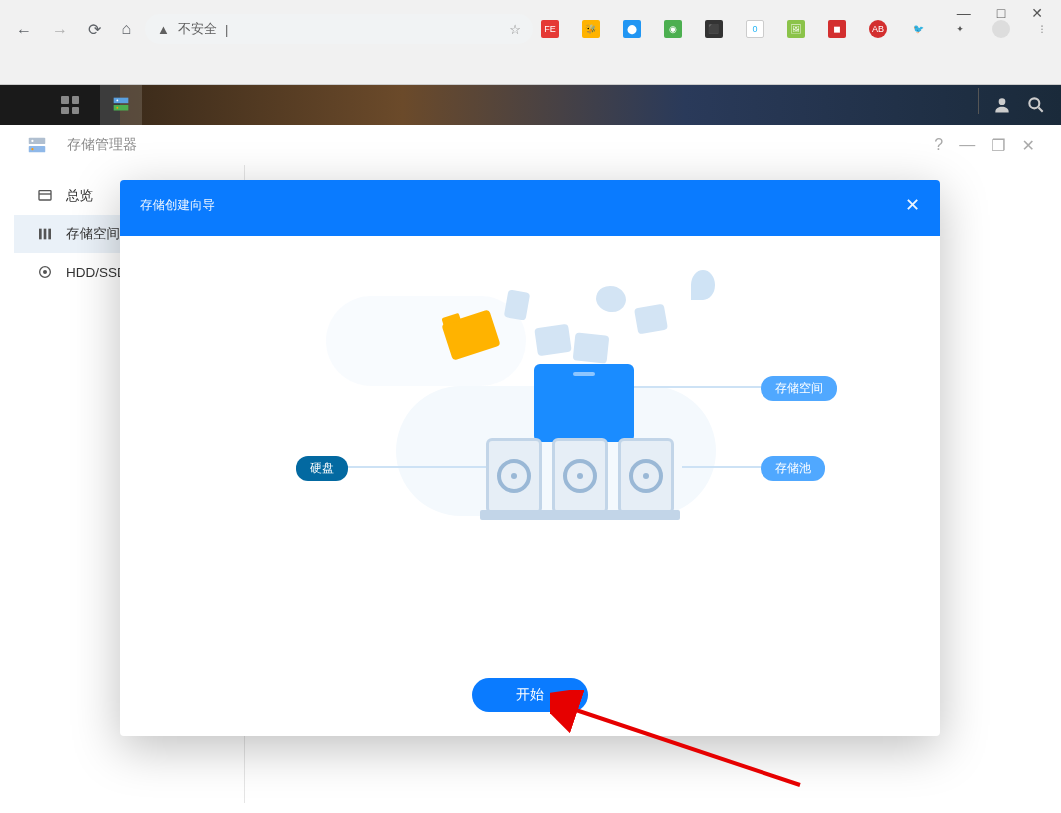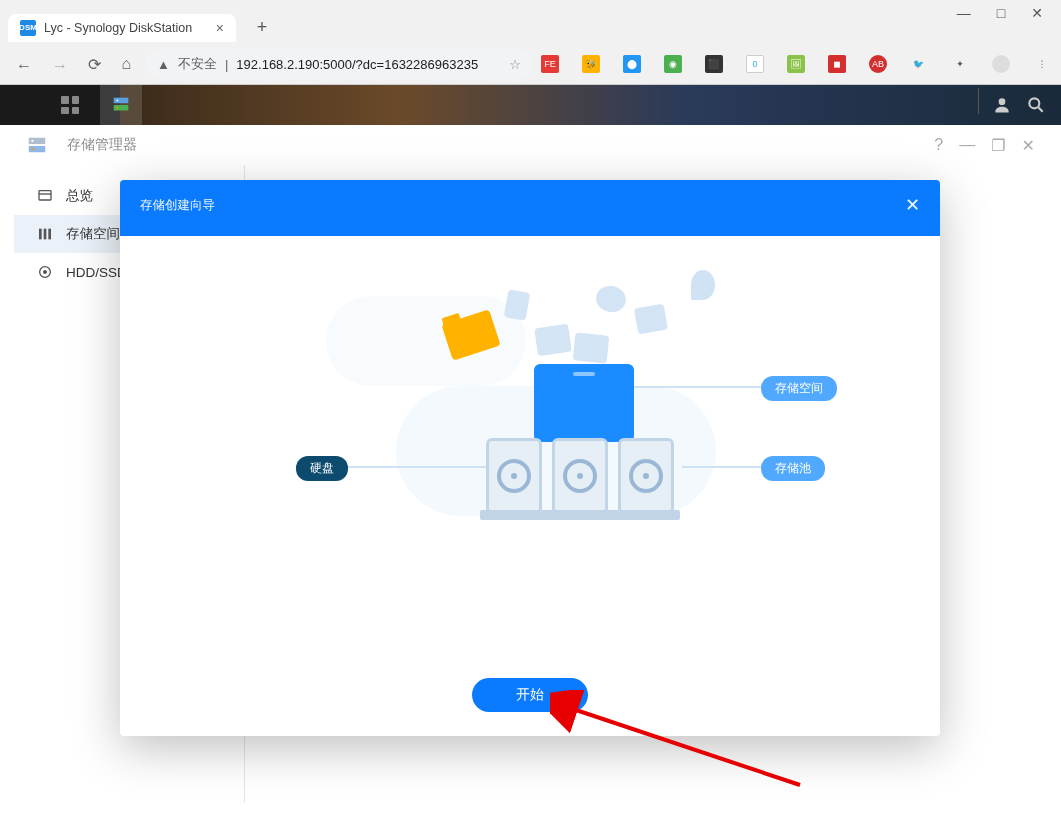--- a/index.html
+++ b/index.html
@@ -58,55 +58,46 @@
 .folder-icon { position:absolute; width:50px; height:38px; background:#ffb300; border-radius:4px; transform:rotate(-18deg); }
 .folder-icon::before{content:"";position:absolute;top:-6px;left:2px;width:18px;height:8px;background:#ffb300;border-radius:2px 2px 0 0;}
 .blue-box { position:absolute; width:100px; height:78px; background:#1a8cff; border-radius:6px; }
 .blue-box::after{content:"";position:absolute;top:8px;left:50%;transform:translateX(-50%);width:22px;height:4px;background:rgba(255,255,255,0.5);border-radius:2px;}
 .hdd-group { position:absolute; display:flex; gap:10px; }
 .hdd { width:56px; height:76px; background:#e6eef6; border:3px solid #c2d5e8; border-radius:6px; display:flex; align-items:center; justify-content:center;}
 .hdd-disc { width:34px; height:34px; border:4px solid #9ab8d6; border-radius:50%; position:relative;}
 .hdd-disc::after{content:"";position:absolute;top:50%;left:50%;transform:translate(-50%,-50%);width:6px;height:6px;background:#9ab8d6;border-radius:50%;}
 .hdd-base { position:absolute; bottom:-6px; left:-6px; right:-6px; height:10px; background:#c2d5e8; border-radius:2px;}
 .pill { position:absolute; background:#50a8ff; color:#fff; font-size:12px; padding:4px 14px; border-radius:12px; }
-.pill.grey { background:#0c4a6e; color:#fff;}
+.pill.grey { background:#0369a1; color:#fff;}
 .line { position:absolute; height:2px; background:#cde2f5; }
 .cloud { position:absolute; width:320px; height:130px; background:#f4f9fd; border-radius:90px; }
 .wiz-text { font-size:13.5px; color:#444; line-height:1.8; margin-top:18px; }
 .wiz-footer { position:absolute; bottom:24px; left:0; right:0; display:flex; justify-content:center;}
 .start-btn { background:#0a7bff; color:#fff; border:none; padding:8px 44px; font-size:14px; border-radius:18px; cursor:pointer;margin-top:28px;}
 .arrow-overlay { position:absolute; z-index:20; pointer-events:none; }
 </style>
 </head>
 <body>
 
 <div class="browser-chrome">
   <div class="window-controls">
     <span>—</span>
     <span>□</span>
     <span>✕</span>
   </div>
-  <div class="tab-bar">
-    <div class="tab">
-      <div class="tab-favicon">DSM</div>
-      <span>Lyc - Synology DiskStation</span>
-      <span class="tab-close">×</span>
-    </div>
-    <div class="new-tab">+</div>
-  </div>
   <div class="addr-bar">
     <span class="nav-btn">←</span>
     <span class="nav-btn disabled">→</span>
     <span class="nav-btn">⟳</span>
     <span class="nav-btn">⌂</span>
     <div class="url-box">
       <span>▲</span>
       <span class="not-secure">不安全</span>
       <span>|</span>
-      <span class="url-text">192.168.2.190:5000/?dc=1632286963235</span>
       <span style="margin-left:auto;color:#888">☆</span>
     </div>
     <div class="ext-icons">
       <div class="ext" style="background:#e53935">FE</div>
       <div class="ext" style="background:#ffb300">🐝</div>
       <div class="ext" style="background:#2196f3">⬤</div>
       <div class="ext" style="background:#4caf50">◉</div>
       <div class="ext" style="background:#333">⬛</div>
       <div class="ext" style="background:#fff;border:1px solid #ccc;color:#29b6f6">0</div>
       <div class="ext" style="background:#8bc34a">🖼</div>

